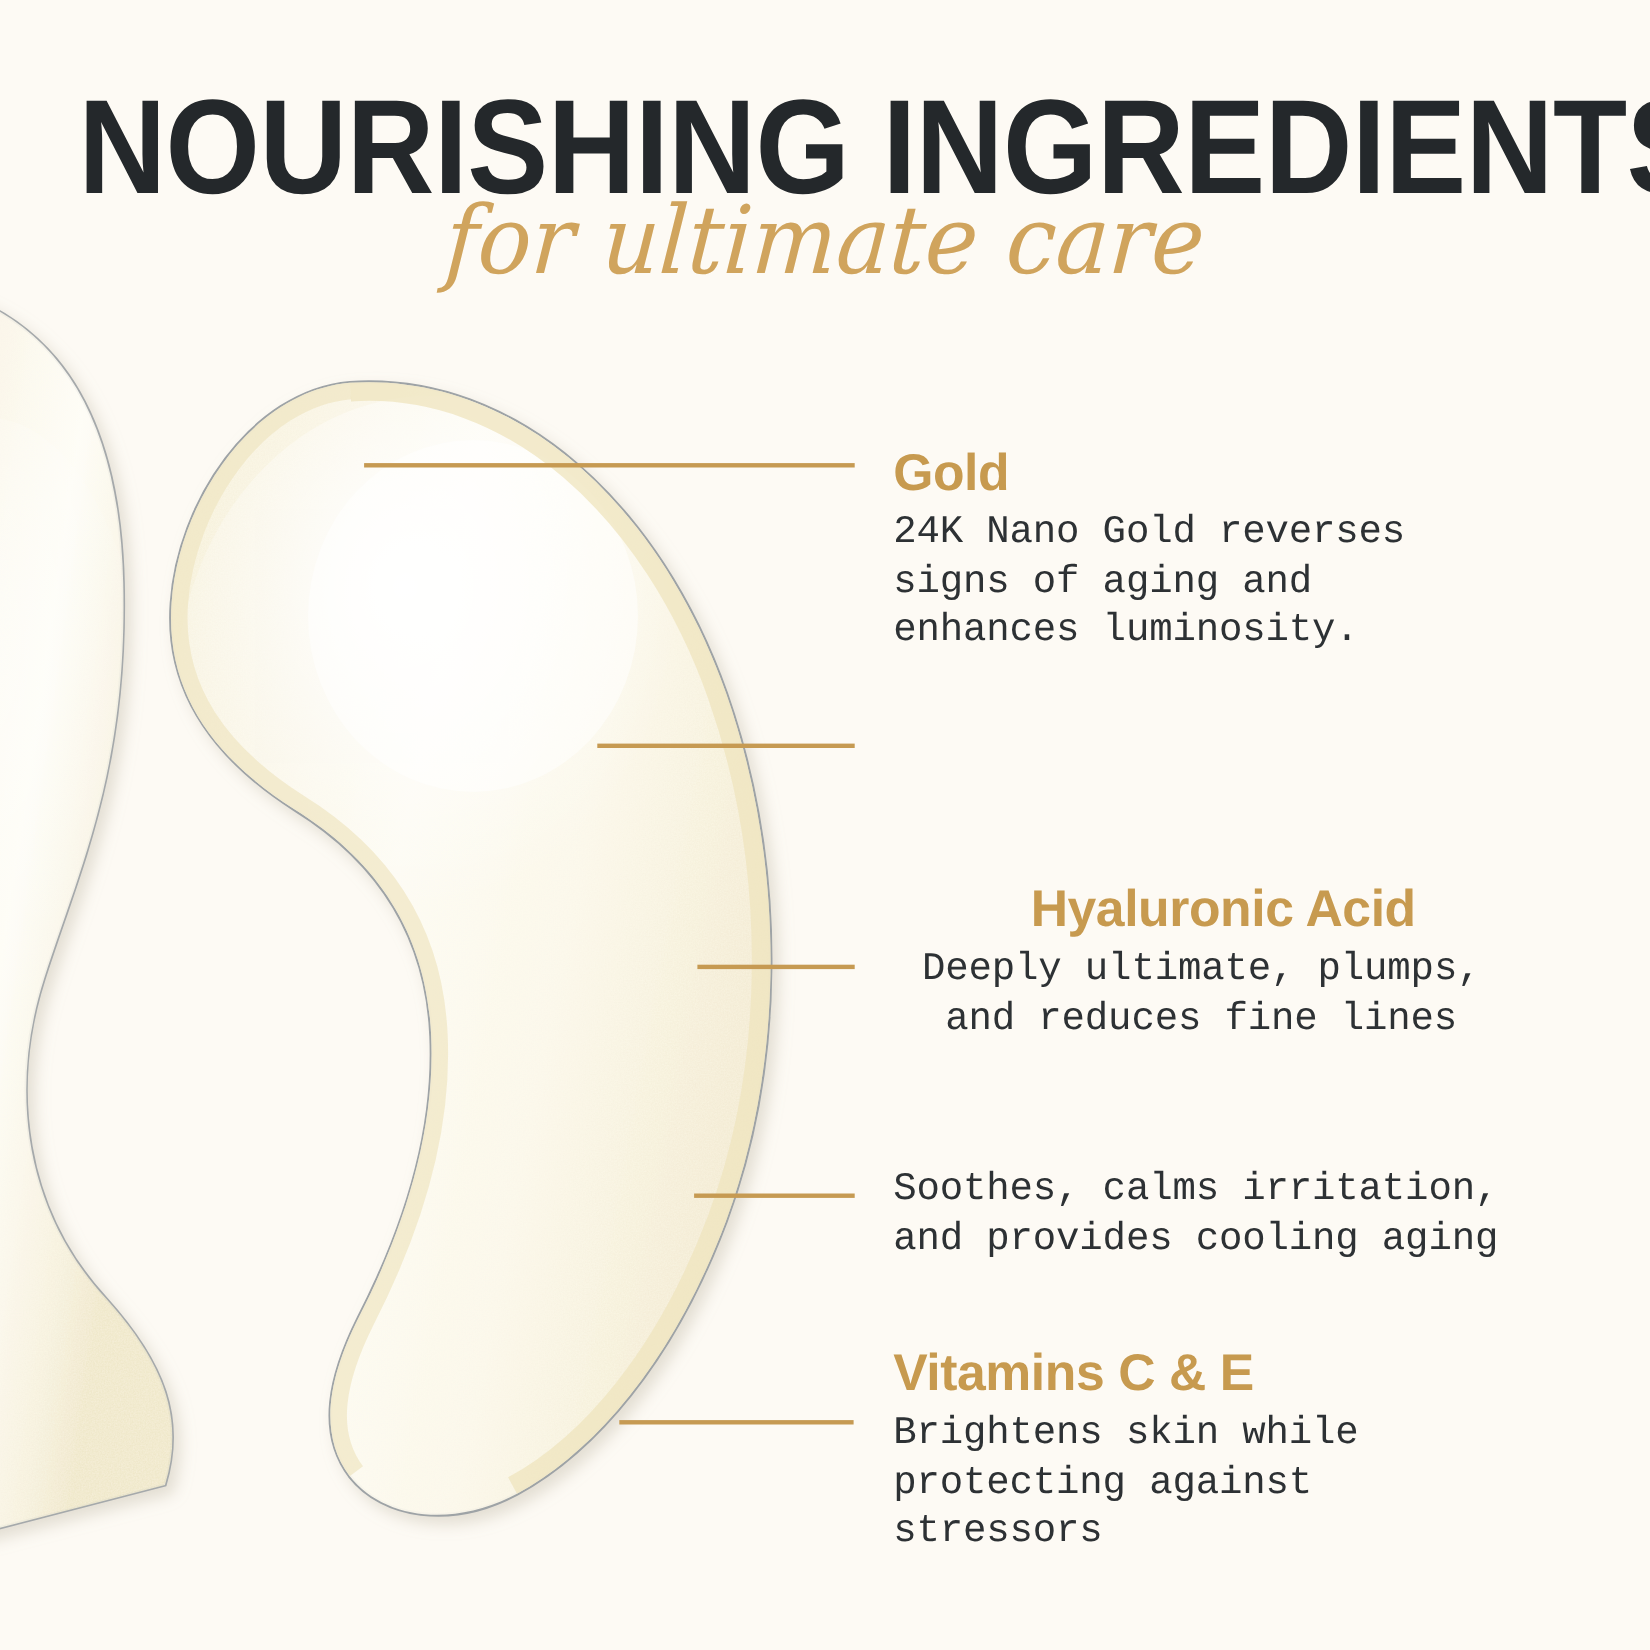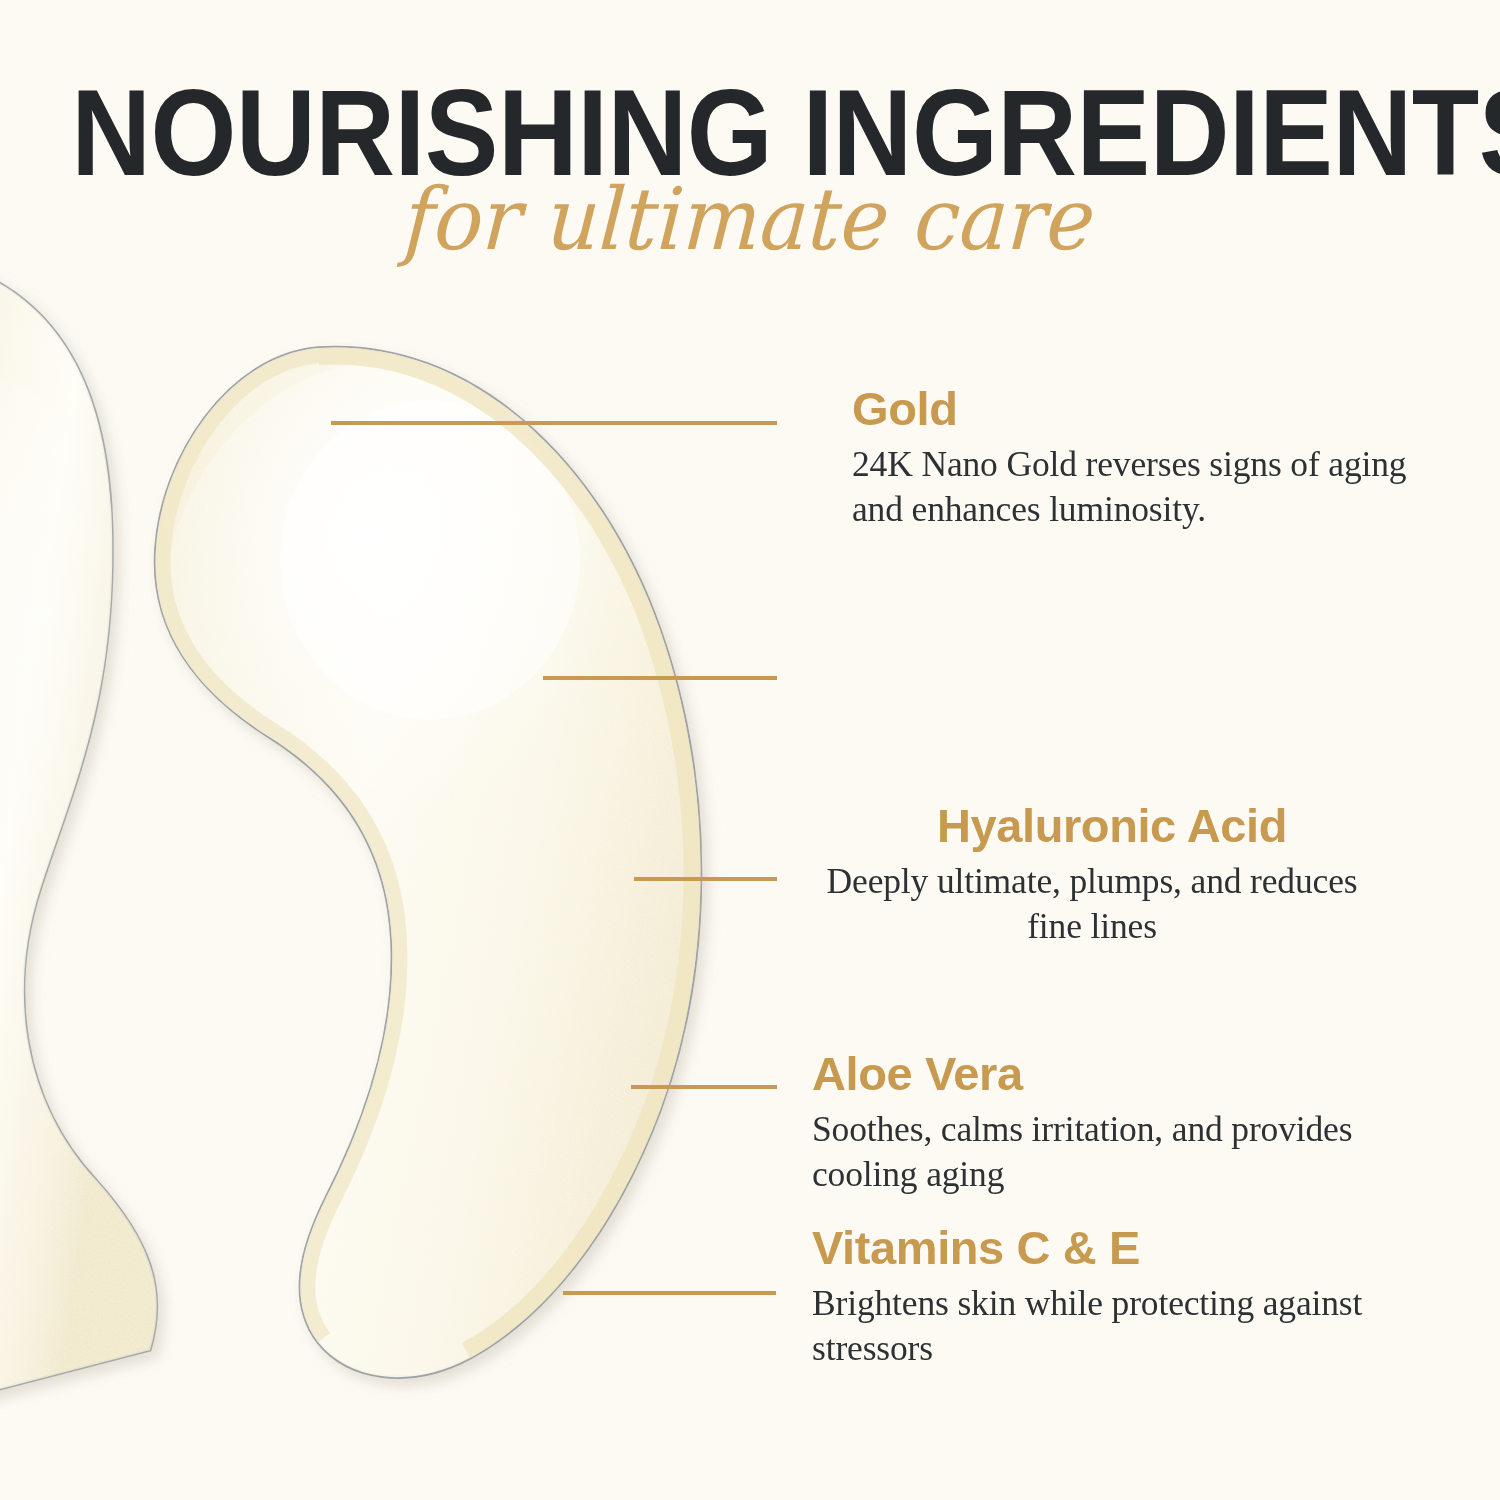--- a/index.html
+++ b/index.html
@@ -99,39 +99,39 @@
     font-weight: 700;
     font-size: 47px;
     line-height: 1.02;
     color: #c79a4f;
     letter-spacing: -0.4px;
     white-space: nowrap;
     margin: 0;
   }
 
   .ing-desc {
-    font-family: Liberation Serif, serif;
+    font-family: Liberation Mono, monospace;
     font-weight: 400;
     font-size: 35.5px;
     line-height: 1.26;
     color: #2d3134;
     letter-spacing: -0.15px;
     margin: 9px 0 0 0;
     max-width: 560px;
   }
 
   
   .leader {
     position: absolute;
     height: 4px;
     background: #c69a52;
   }
 
   
-  #ing-gold      { top: 385px; margin-left: 40px; }
+  #ing-gold      { top: 405px; }
   #ing-collagen  { top: 640px; }
   #ing-hyaluronic{ top: 802px; text-align: center; }
   #ing-aloe      { top: 1050px; }
   #ing-vitamins  { top: 1224px; }
 
   #leader-gold       { left: 331px; top: 421px; width: 446px; }
   #leader-collagen   { left: 543px; top: 676px; width: 234px; }
   #leader-hyaluronic { left: 634px; top: 877px; width: 143px; }
   #leader-aloe       { left: 631px; top: 1085px; width: 146px; }
   #leader-vitamins   { left: 563px; top: 1291px; width: 213px; }
@@ -262,21 +262,20 @@
       <p class="ing-desc">24K Nano Gold reverses signs of aging and enhances luminosity.</p>
     </div>
 
 
     <div class="ingredient" id="ing-hyaluronic">
       <p class="ing-name">Hyaluronic Acid</p>
       <p class="ing-desc">Deeply ultimate, plumps, and reduces fine lines</p>
     </div>
 
     <div class="ingredient" id="ing-aloe">
-      <p class="ing-name">Aloe Vera</p>
       <p class="ing-desc">Soothes, calms irritation, and provides cooling aging</p>
     </div>
 
     <div class="ingredient" id="ing-vitamins">
       <p class="ing-name">Vitamins C &amp; E</p>
       <p class="ing-desc">Brightens skin while protecting against stressors</p>
     </div>
 
   </div>
 </div>

